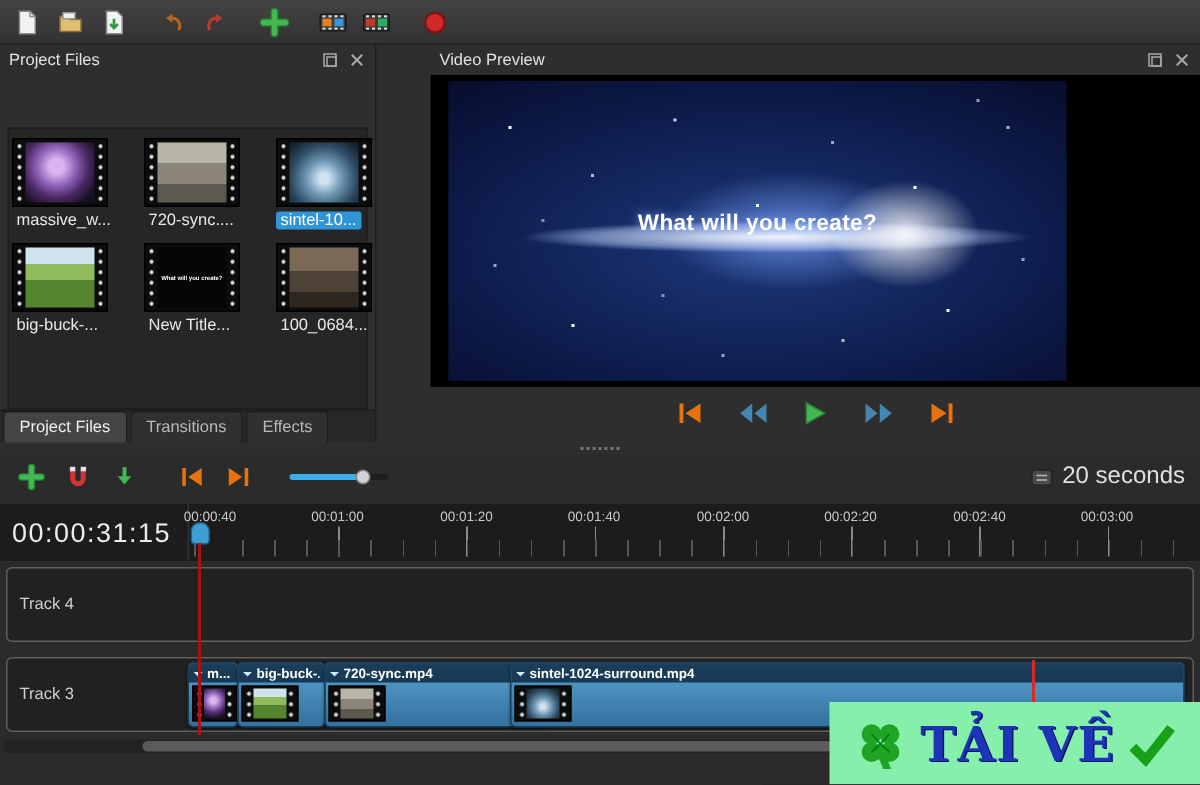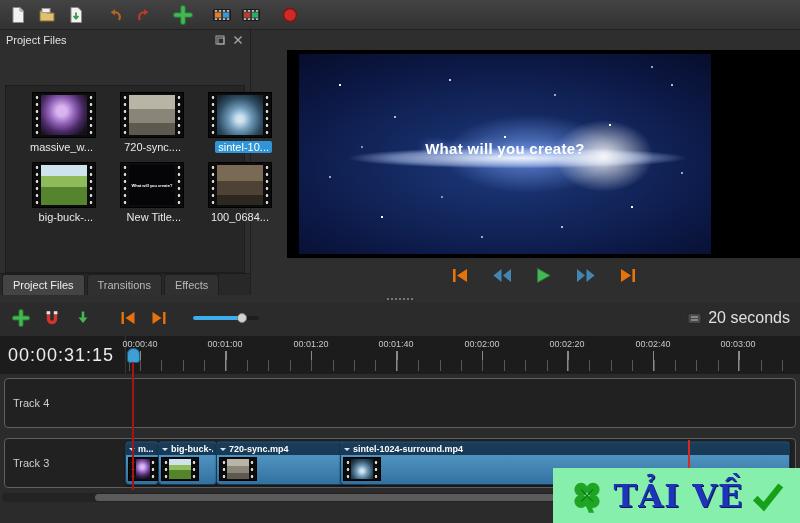--- a/index.html
+++ b/index.html
@@ -22,21 +22,21 @@
 
   
   .filter-row { position:absolute; top:24px; left:8px; right:6px; height:26px; display:flex; gap:3px; align-items:center; }
   .fbtn { background:#3f3f3f; border:1px solid #565656; border-radius:3px; color:#e0e0e0; font-size:11px; height:23px; padding:0 8px; display:flex; align-items:center; white-space:nowrap; }
   .filter-input { width:54px; height:21px; background:#2a2a2a; border:1px solid #565656; border-radius:3px; color:#cfcfcf; font-size:11px; padding:0 5px; font-family:"Liberation Sans", sans-serif; }
   .broom-btn { width:24px; height:23px; display:flex; align-items:center; justify-content:center; }
 
   
   .files-area { position:absolute; top:55px; left:5px; right:5px; height:188px; background:#262626; border:1px solid #1d1d1d;
     display:grid; grid-template-columns:repeat(3,1fr); row-gap:9px; padding:6px 2px; align-content:start; justify-items:center; }
-  .file-item { width:88px; display:flex; flex-direction:column; align-items:flex-end; gap:3px; }
+  .file-item { width:88px; display:flex; flex-direction:column; align-items:flex-start; gap:3px; }
   .filmstrip { position:relative; background:#0c0c0c; border:1px solid #000; }
   .filmstrip::before, .filmstrip::after { content:""; position:absolute; top:1px; bottom:1px; width:6px;
     background-image:radial-gradient(circle at 50% 50%, #d6d6d6 1.1px, transparent 1.6px); background-size:6px 7px; }
   .filmstrip::before { left:1px; } .filmstrip::after { right:1px; }
   .thumb { width:64px; height:46px; }
   .pic { position:absolute; left:8px; right:8px; top:2px; bottom:2px; overflow:hidden; }
   .pic-massive { background:radial-gradient(circle at 45% 40%, #d9b4f0 0 14%, #8e5fb5 38%, #4a2a66 60%, #17101f 85%); }
   .pic-720 { background:linear-gradient(180deg, #b8b4a6 0 35%, #8a8578 35% 70%, #5e594e 70%); }
   .pic-sintel { background:radial-gradient(circle at 50% 60%, #cfe3f2 0 10%, #6e98b5 35%, #2e4c63 65%, #16242f 90%); }
   .pic-bigbuck { background:linear-gradient(180deg, #cfe3ee 0 28%, #8fbb5a 28% 55%, #55842f 55%); }
@@ -262,20 +262,36 @@
     </div>
 
     <div class="tabs-row">
       <div class="tab active">Project Files</div>
       <div class="tab">Transitions</div>
       <div class="tab">Effects</div>
     </div>
   </div>
 
   <div class="right-panel">
+    <div class="panel-header">
+      <span>Video Preview</span>
+      <span class="header-icons">
+        <span class="hicon">
+            <svg width="10" height="10" viewBox="0 0 10 10">
+              <rect x="1" y="1" width="8" height="8" fill="none" stroke="#a8a8a8"></rect>
+              <rect x="3" y="3" width="6" height="6" fill="none" stroke="#a8a8a8"></rect>
+            </svg>
+          </span>
+        <span class="hicon">
+            <svg width="10" height="10" viewBox="0 0 10 10">
+              <path d="M1.5 1.5 8.5 8.5M8.5 1.5 1.5 8.5" stroke="#a8a8a8" stroke-width="1.4"></path>
+            </svg>
+          </span>
+      </span>
+    </div>
 
     <div class="preview-area">
       <div class="video-frame">
         <div class="star-field"></div>
         <div class="preview-text">What will you create?</div>
       </div>
     </div>
 
     <div class="transport">
       <div class="pbtn">

